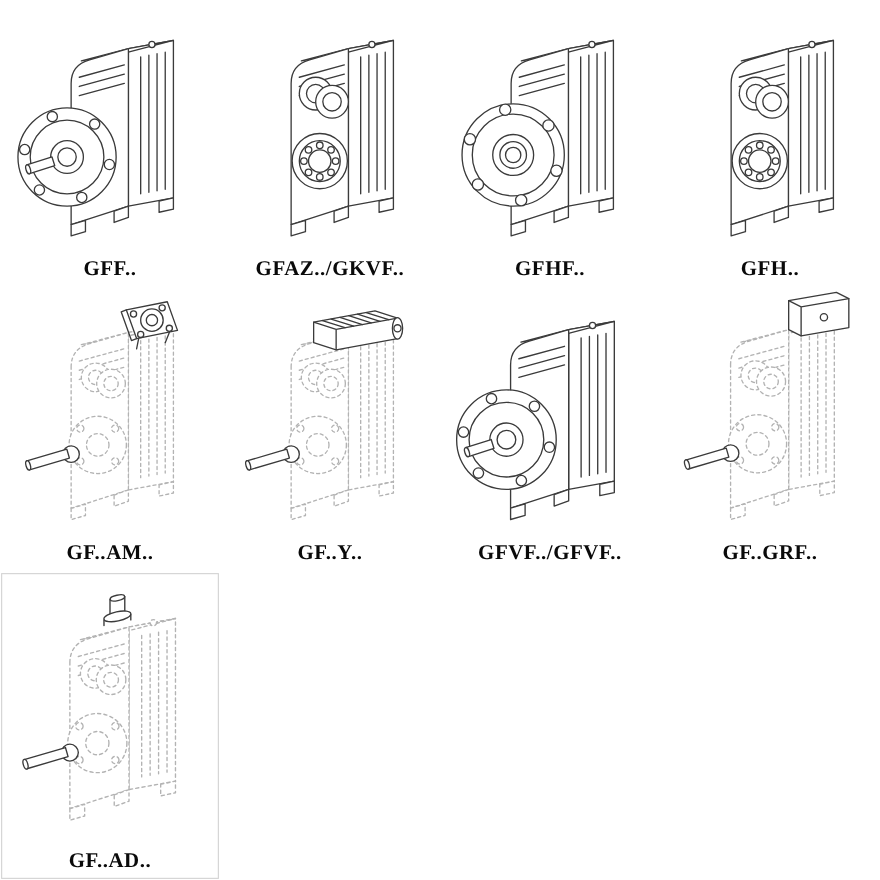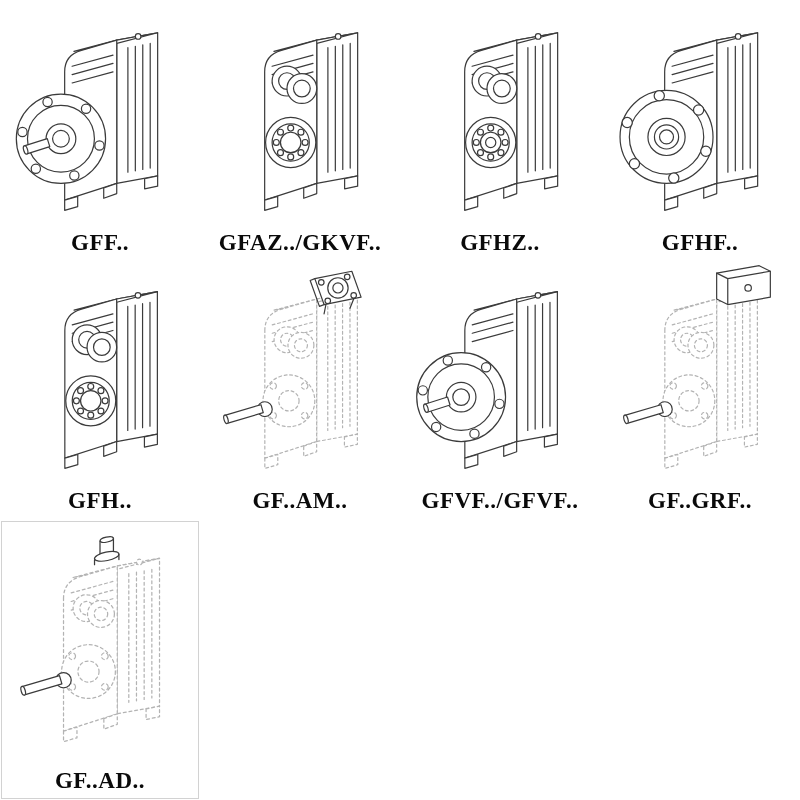--- a/index.html
+++ b/index.html
@@ -14,21 +14,21 @@
     width:800px;height:800px;
   }
   figure.cell{
     margin:0;display:flex;flex-direction:column;align-items:center;
     justify-content:flex-end;padding-bottom:6px;box-sizing:border-box;
   }
   figure.cell svg.drawing{width:192px;height:212px;display:block;}
   figure.cell.big svg.drawing{height:232px;}
   figure.cell.boxed{outline:1px solid #d2d2d2;outline-offset:-2px;}
   figcaption.lbl{
-    font-weight:700;font-size:23px;letter-spacing:.5px;color:var(--label,#0a0a0a);
+    font-weight:700;font-size:19px;letter-spacing:.5px;color:var(--label,#0a0a0a);
     font-family:"Liberation Serif",serif;white-space:nowrap;margin-top:15px;
   }
   
   use{stroke:var(--ink,#3b3b3b);fill:#ffffff;stroke-width:1.3;stroke-linejoin:round;stroke-linecap:round;}
   use.ghost{stroke:var(--ghost,#b3b3b3);stroke-dasharray:3 3;}
 </style>
 </head>
 <body>
 
 <svg aria-hidden="true" style="position:absolute;width:0;height:0">
@@ -161,27 +161,20 @@
   </figure>
 
   <figure class="cell">
     <svg class="drawing" viewBox="0 0 200 228">
         <use href="#hsg"></use>
         <use href="#bores"></use>
       </svg>
     <figcaption class="lbl">GFAZ../GKVF..</figcaption>
   </figure>
 
-  <figure class="cell">
-    <svg class="drawing" viewBox="0 0 200 228">
-        <use href="#hsg"></use>
-        <use href="#bores-hollow"></use>
-      </svg>
-    <figcaption class="lbl">GFHZ..</figcaption>
-  </figure>
 
   <figure class="cell">
     <svg class="drawing" viewBox="0 0 200 228">
         <use href="#hsg"></use>
         <use href="#flange-hollow"></use>
       </svg>
     <figcaption class="lbl">GFHF..</figcaption>
   </figure>
 
   <figure class="cell">
@@ -196,20 +189,29 @@
   <figure class="cell">
     <svg class="drawing" viewBox="0 0 200 228">
         <use href="#hsg" class="ghost"></use>
         <use href="#face-detail" class="ghost"></use>
         <use href="#sq-flange"></use>
         <use href="#out-shaft"></use>
       </svg>
     <figcaption class="lbl">GF..AM..</figcaption>
   </figure>
 
+  <figure class="cell">
+    <svg class="drawing" viewBox="0 0 200 228">
+        <use href="#hsg" class="ghost"></use>
+        <use href="#face-detail" class="ghost"></use>
+        <use href="#motor"></use>
+        <use href="#out-shaft"></use>
+      </svg>
+    <figcaption class="lbl">GF..Y..</figcaption>
+  </figure>
 
   <figure class="cell big">
     <svg class="drawing" viewBox="0 0 200 228">
         <use href="#hsg"></use>
         <use href="#flange-shaft"></use>
       </svg>
     <figcaption class="lbl">GFVF../GFVF..</figcaption>
   </figure>
 
 

